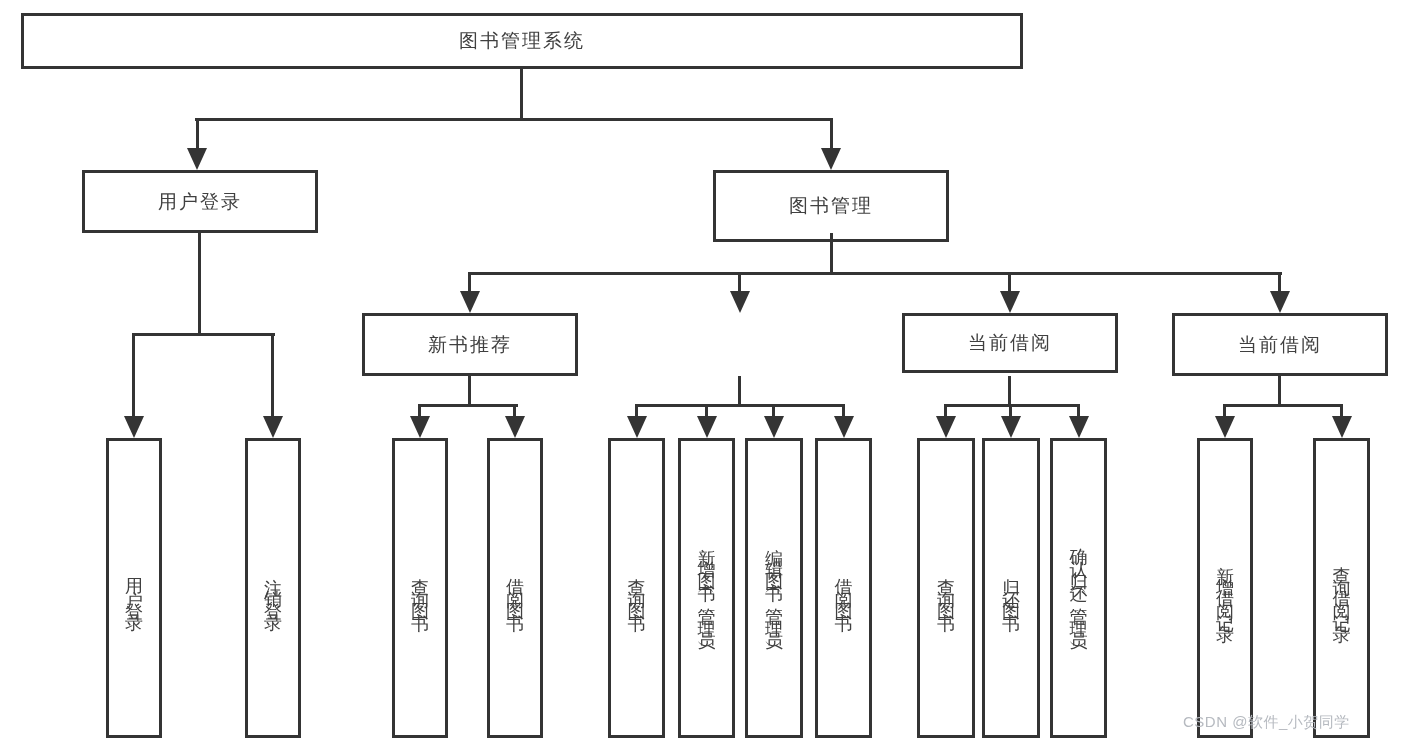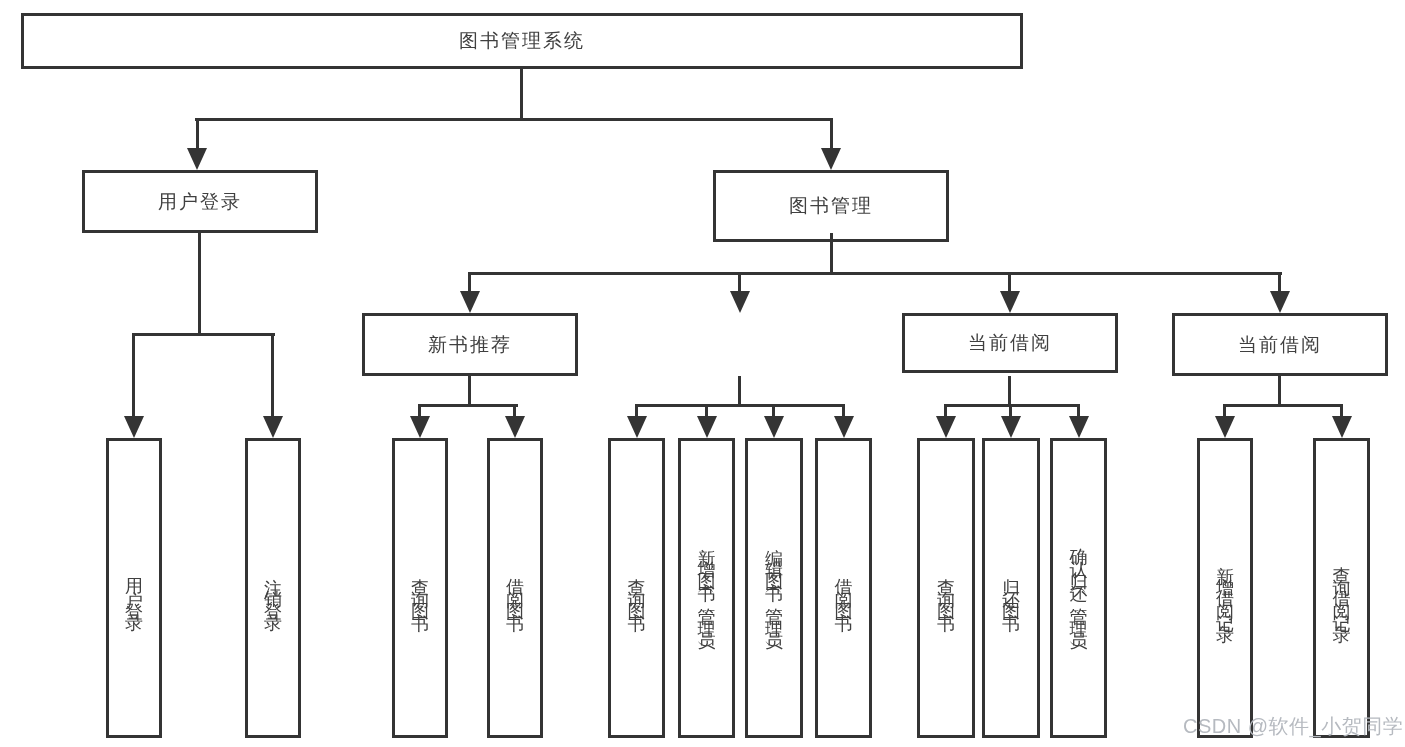--- a/index.html
+++ b/index.html
@@ -37,21 +37,21 @@
   .hline{height:3px;}
   .vline{width:3px;}
   .arrow{
     position:absolute;width:0;height:0;
     border-left:10px solid transparent;
     border-right:10px solid transparent;
     border-top:22px solid var(--line);
   }
   .watermark{
     position:absolute;left:1183px;top:713px;
-    font-size:20px;color:var(--wm);
+    font-size:15px;color:var(--wm);
     letter-spacing:0.5px;white-space:nowrap;
   }
 </style>
 </head>
 <body>
 
 <div class="canvas">
 
   <div class="box" style="left:21px;top:13px;width:1002px;height:56px">图书管理系统</div>
 

